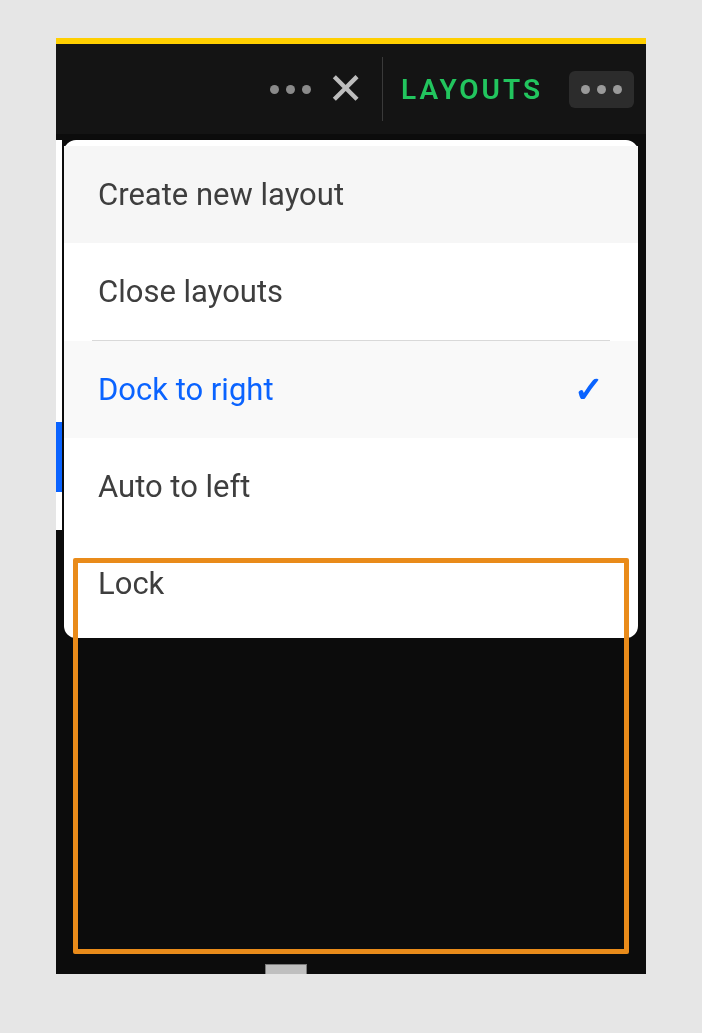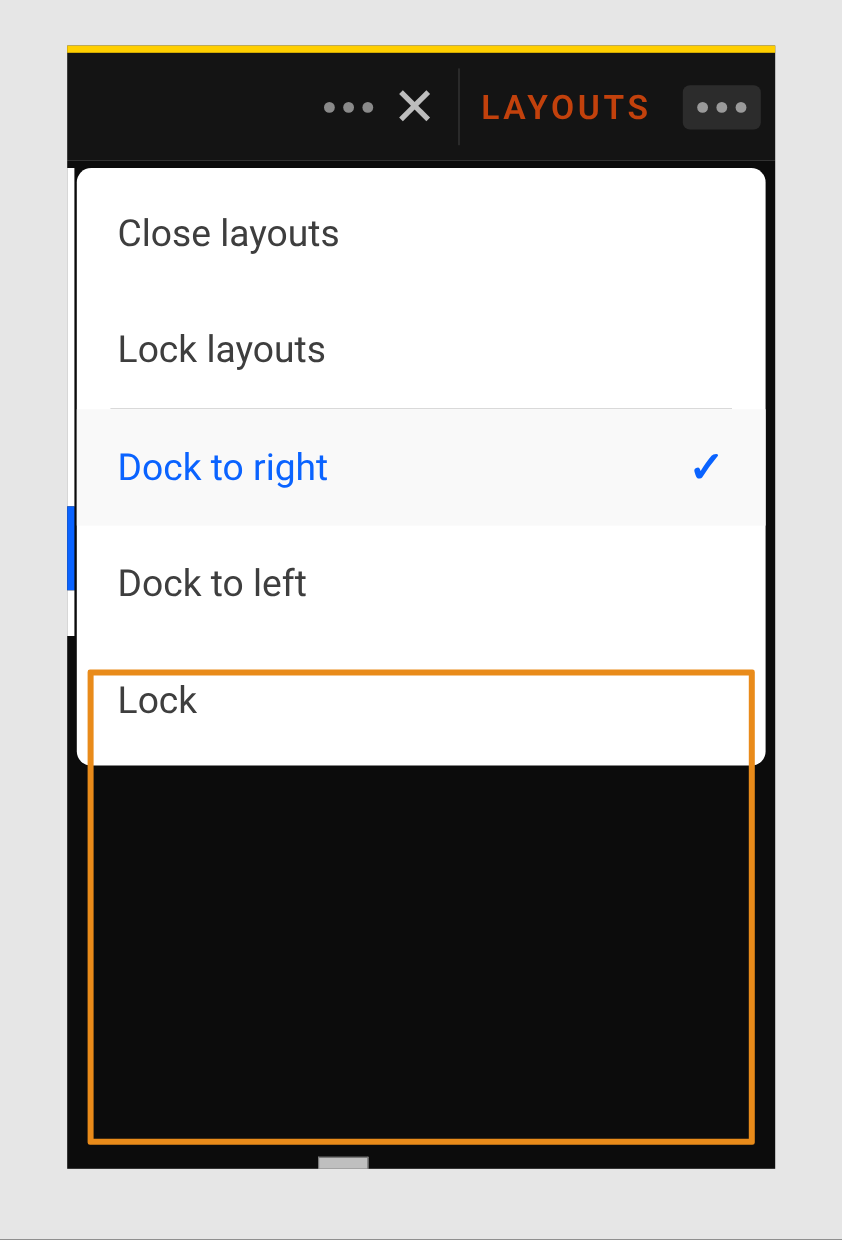--- a/index.html
+++ b/index.html
@@ -33,21 +33,21 @@
     height: 100%;
     padding-right: 18px;
     gap: 16px;
   }
   .header-divider {
     width: 1px;
     height: 64px;
     background: #3a3a3a;
   }
   .layouts-label {
-    color: #c2410c;
+    color: #22c55e;
     font-size: 28px;
     font-weight: 600;
     letter-spacing: 3px;
     padding: 0 18px;
   }
   .dots {
     display: flex;
     gap: 7px;
     align-items: center;
   }
@@ -183,35 +183,35 @@
 
   <div class="panel-body">
     <div class="side-strip">
       <div class="strip-white"></div>
       <div class="strip-blue"></div>
       <div class="strip-white2"></div>
     </div>
 
     <div class="dropdown">
 
+      <div class="menu-item hover">
+        <span>Create new layout</span>
+      </div>
       <div class="menu-item">
         <span>Close layouts</span>
-      </div>
-      <div class="menu-item">
-        <span>Lock layouts</span>
       </div>
 
       <div class="separator"></div>
 
       <div class="menu-item selected">
         <span>Dock to right</span>
         <span class="check">✓</span>
       </div>
       <div class="menu-item">
-        <span>Dock to left</span>
+        <span>Auto to left</span>
       </div>
       <div class="menu-item">
         <span>Lock</span>
       </div>
 
       <div class="highlight-box"></div>
     </div>
 
     <div class="bottom-tab"></div>
   </div>

